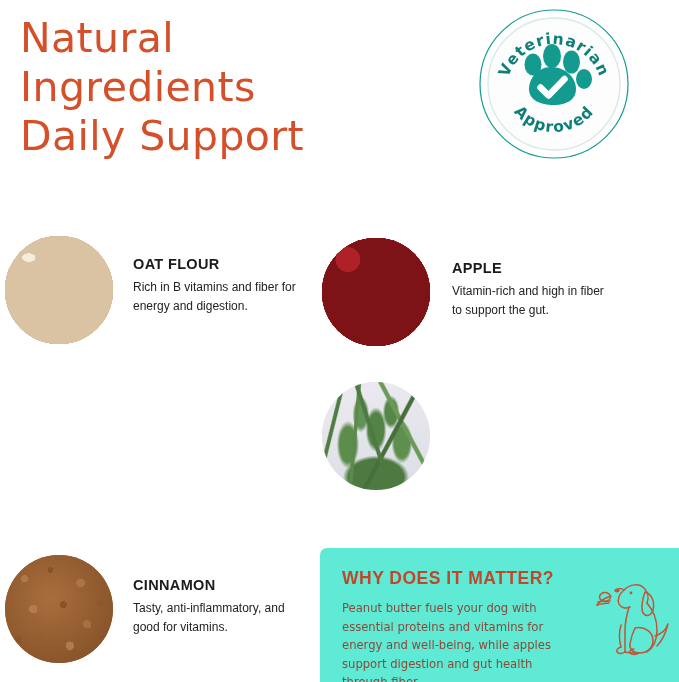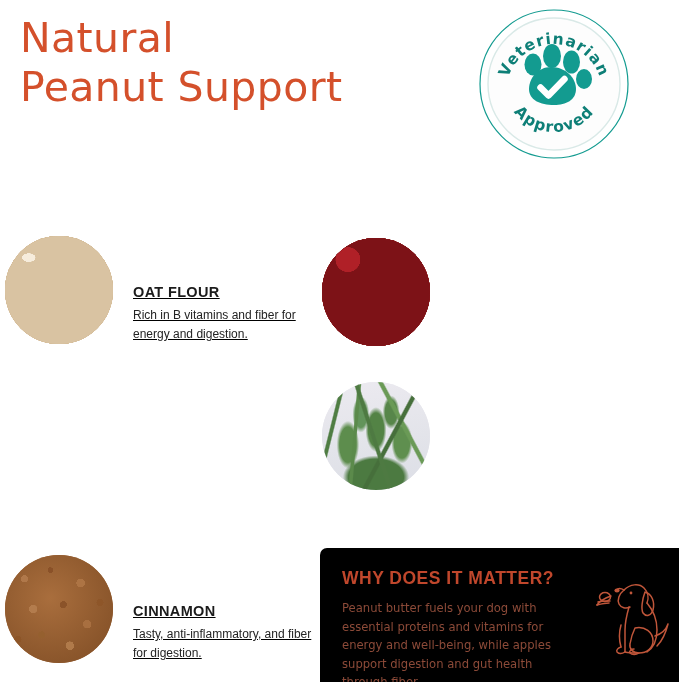--- a/index.html
+++ b/index.html
@@ -34,22 +34,21 @@
     top: 6px;
     width: 156px;
     height: 156px;
   }
   .badge svg { display: block; width: 156px; height: 156px; }
 
   
   .ing {
     position: absolute;
     display: flex;
-    align-items: flex-end;
-    text-decoration: underline;
+    align-items: flex-start;
   }
   .ing .thumb {
     width: 108px;
     height: 108px;
     border-radius: 50%;
     flex: 0 0 108px;
     overflow: hidden;
     position: relative;
   }
   .ing .copy { padding-left: 20px; padding-top: 20px; }
@@ -172,21 +171,21 @@
       radial-gradient(circle at 42% 40%, #a96e3d, #7e4c24);
   }
 
   
   .why {
     position: absolute;
     left: 320px;
     top: 548px;
     width: 359px;
     height: 134px;
-    background: #000000;
+    background: #5eead4;
     border-radius: 7px 0 0 0;
     padding: 20px 22px 0 22px;
   }
   .why h2 {
     font-size: 17.5px;
     font-weight: 700;
     color: #C0472C;
     letter-spacing: 0.5px;
     margin-bottom: 10px;
     font-family: "Liberation Sans", sans-serif;
@@ -207,21 +206,22 @@
   }
   .dog svg { display: block; width: 104px; height: 104px; }
 </style>
 </head>
 <body>
 
 <div class="page">
 
   <div class="headline">
     <span class="ln">Natural</span>
-    <span class="ln">Peanut Support</span>
+    <span class="ln">Ingredients</span>
+    <span class="ln">Daily Support</span>
   </div>
 
   <div class="badge">
     <svg viewBox="0 0 156 156" xmlns="http://www.w3.org/2000/svg">
       <defs>
         <path id="arcTop" d="M 30 86 A 48 48 0 0 1 126 86" fill="none"></path>
         <path id="arcBottom" d="M 28 76 A 50 50 0 0 0 128 76" fill="none"></path>
       </defs>
       <circle cx="78" cy="78" r="74" fill="#ffffff" stroke="#139B90" stroke-width="1.2"></circle>
       <circle cx="78" cy="78" r="66" fill="#fdfdfd" stroke="#d9e9e7" stroke-width="1.4"></circle>
@@ -249,36 +249,40 @@
     <div class="copy">
       <h3>OAT FLOUR</h3>
       <p>Rich in B vitamins and fiber for energy and digestion.</p>
     </div>
   </div>
 
   <div class="ing ing-apple">
     <div class="thumb">
       <div class="tex tex-apple"></div>
     </div>
+    <div class="copy">
+      <h3>APPLE</h3>
+      <p>Vitamin-rich and high in fiber to support the gut.</p>
+    </div>
   </div>
 
 
   <div class="ing ing-rosemary">
     <div class="thumb">
       <div class="tex tex-rosemary"></div>
     </div>
   </div>
 
   <div class="ing ing-cinnamon">
     <div class="thumb">
       <div class="tex tex-cinnamon"></div>
     </div>
     <div class="copy">
       <h3>CINNAMON</h3>
-      <p>Tasty, anti-inflammatory, and fiber for digestion.</p>
+      <p>Tasty, anti-inflammatory, and good for vitamins.</p>
     </div>
   </div>
 
   <div class="why">
     <h2>WHY DOES IT MATTER?</h2>
     <p>Peanut butter fuels your dog with essential proteins and vitamins for energy and well-being, while apples support digestion and gut health through fiber.</p>
     <div class="dog">
       <svg viewBox="0 0 104 104" xmlns="http://www.w3.org/2000/svg" fill="none" stroke="#C0563A" stroke-width="1.5" stroke-linecap="round" stroke-linejoin="round">
 
         <path d="M 57 22 C 63 16 72 15 77 20 C 81 24 82 30 80 35"></path>

